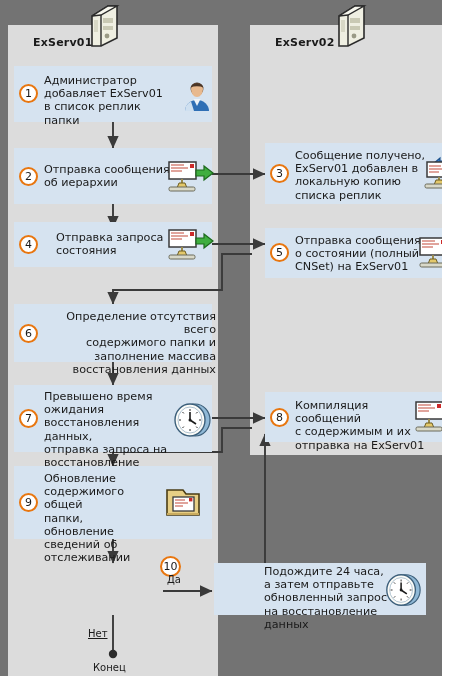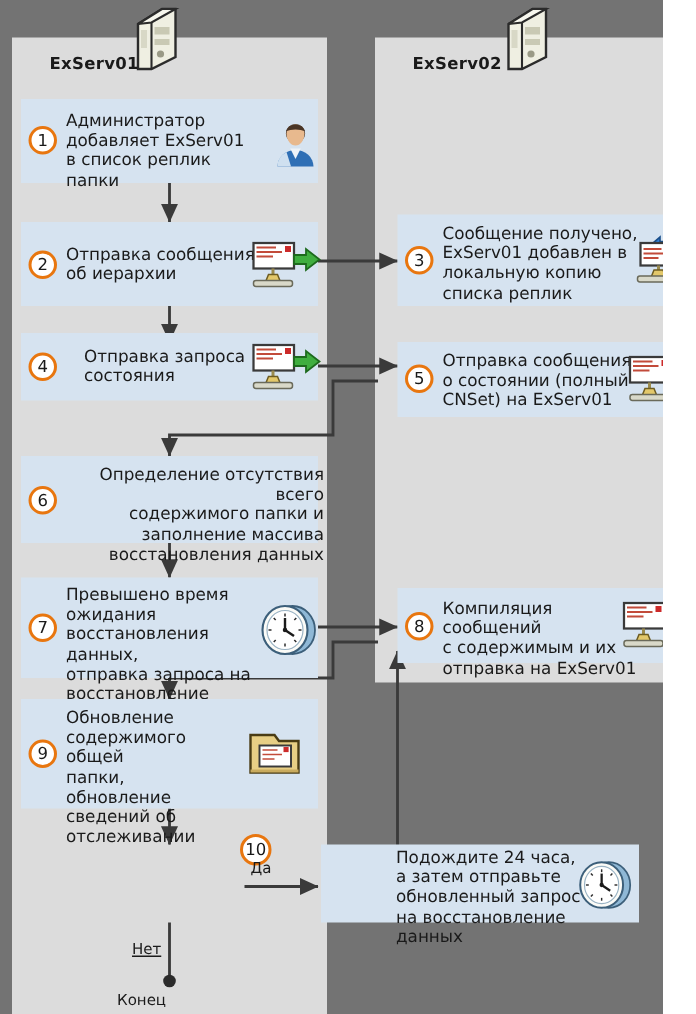--- a/index.html
+++ b/index.html
@@ -278,15 +278,15 @@
         </g>
         <path d="M20 21 L20 13" stroke="#1a1a1a" stroke-width="1.6"></path>
         <path d="M20 21 L26 25" stroke="#1a1a1a" stroke-width="1.6"></path>
         <circle cx="20" cy="21" r="1.5" fill="#1a1a1a"></circle>
       </svg>
     </div>
   </div>
 
   <div class="lbl" style="left:167px;top:574px;">Да</div>
   <div class="lbl" style="left:88px;top:628px;text-decoration:underline;">Нет</div>
-  <div class="lbl" style="left:78px;top:662px;">Конец</div>
+  <div class="lbl" style="left:93px;top:662px;">Конец</div>
 
 </div>
 
 </body></html>

